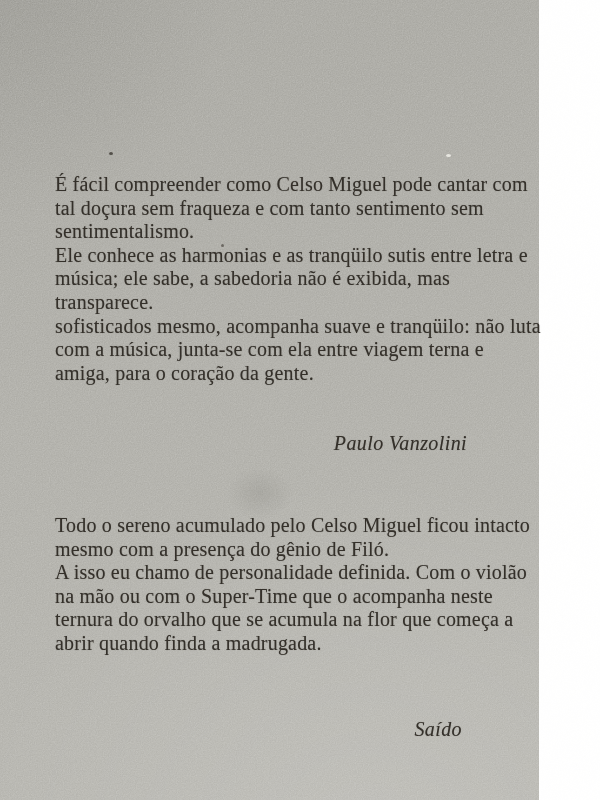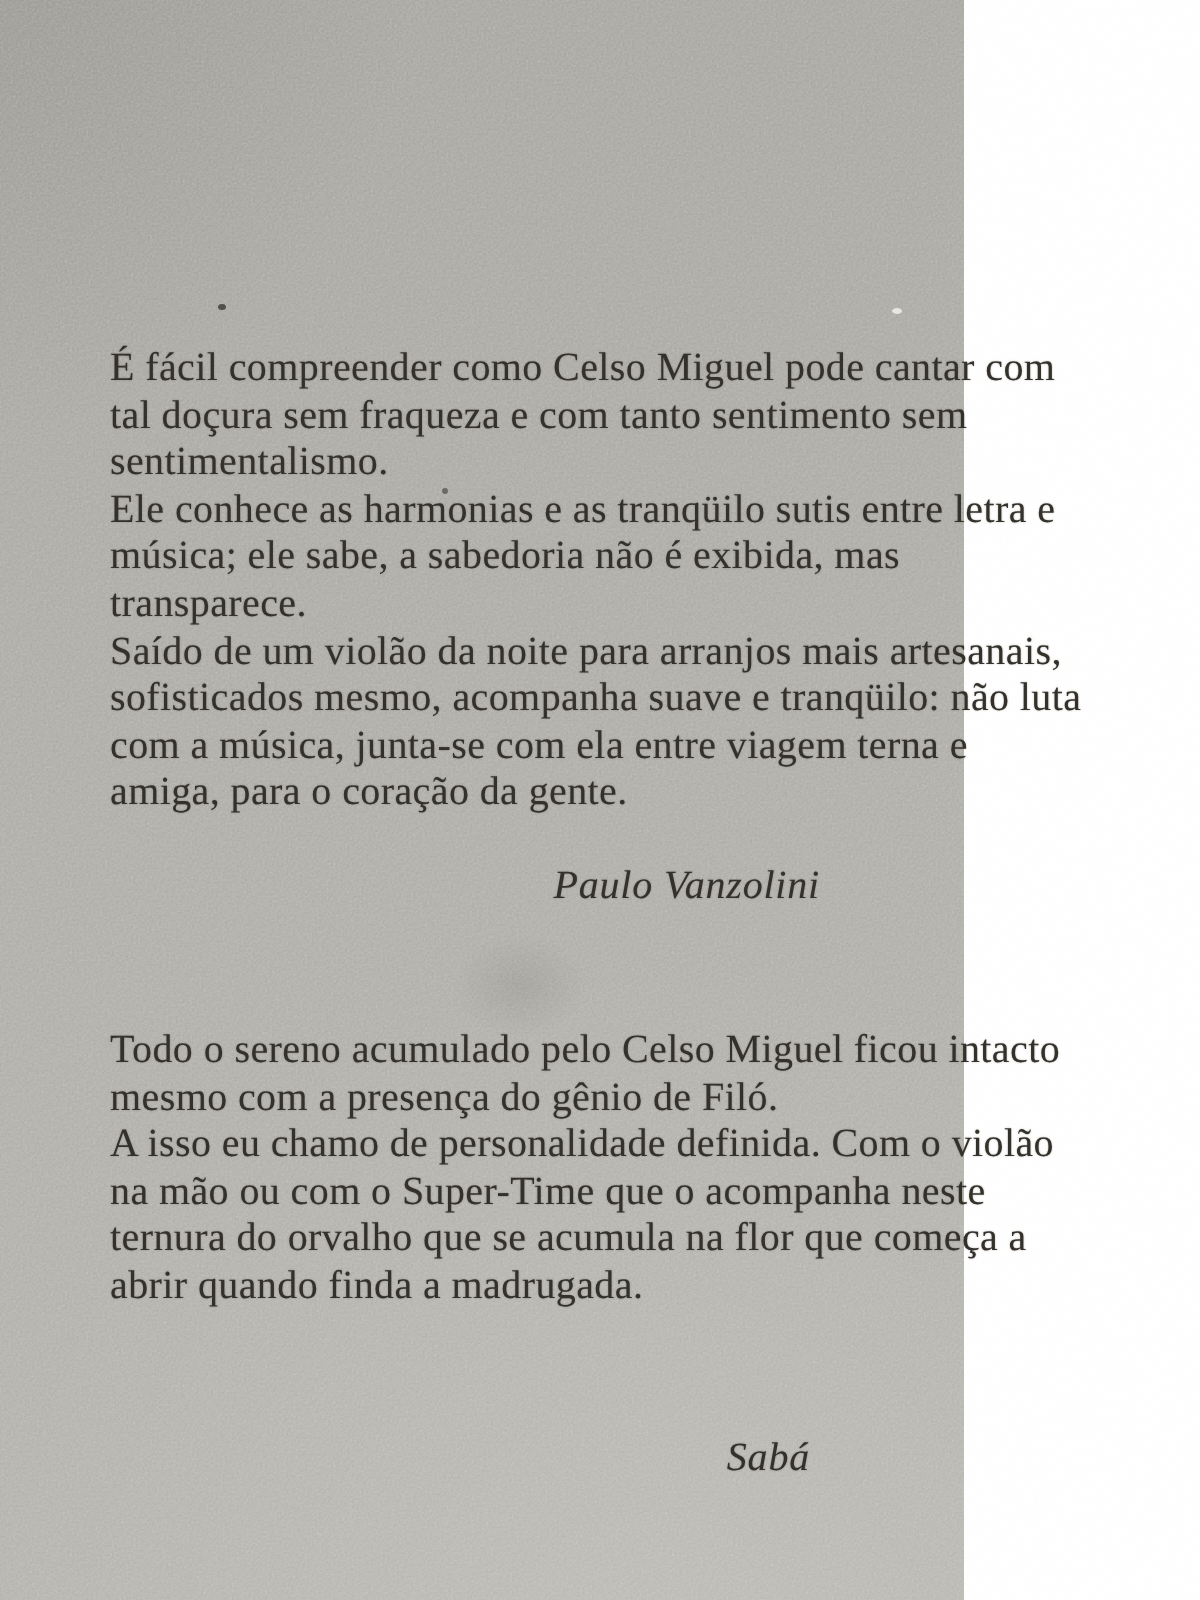--- a/index.html
+++ b/index.html
@@ -8,21 +8,21 @@
     padding: 0;
   }
   body {
     width: 600px;
     height: 800px;
     overflow: hidden;
     font-family: "Liberation Serif", "DejaVu Serif", serif;
   }
   .page {
     position: relative;
-    width: 482px;
+    width: 539px;
     height: 800px;
     background:
       radial-gradient(120% 80% at 68% 108%, rgba(255,255,255,0.10), rgba(255,255,255,0) 62%),
       radial-gradient(90% 60% at -5% -5%, rgba(40,40,36,0.10), rgba(40,40,36,0) 55%),
       linear-gradient(172deg, #a8a7a1 0%, #adaca6 32%, #b1b0aa 62%, #b6b5af 100%);
   }
   .grain {
     position: absolute;
     inset: 0;
     opacity: 0.5;
@@ -91,32 +91,31 @@
   <div class="speck dark2"></div>
   <div class="speck light1"></div>
 
   <div class="text-block block1">
       <div class="line">É fácil compreender como Celso Miguel pode cantar com</div>
       <div class="line">tal doçura sem fraqueza e com tanto sentimento sem</div>
       <div class="line">sentimentalismo.</div>
       <div class="line">Ele conhece as harmonias e as tranqüilo sutis entre letra e</div>
       <div class="line">música; ele sabe, a sabedoria não é exibida, mas</div>
       <div class="line">transparece.</div>
-      <div class="line">Saído de um violão da noite para arranjos mais artesanais,</div>
       <div class="line">sofisticados mesmo, acompanha suave e tranqüilo: não luta</div>
       <div class="line">com a música, junta-se com ela entre viagem terna e</div>
       <div class="line">amiga, para o coração da gente.</div>
     </div>
 
   <div class="signature sig1">Paulo Vanzolini</div>
 
   <div class="text-block block2">
       <div class="line">Todo o sereno acumulado pelo Celso Miguel ficou intacto</div>
       <div class="line">mesmo com a presença do gênio de Filó.</div>
       <div class="line">A isso eu chamo de personalidade definida. Com o violão</div>
       <div class="line">na mão ou com o Super-Time que o acompanha neste</div>
       <div class="line">ternura do orvalho que se acumula na flor que começa a</div>
       <div class="line">abrir quando finda a madrugada.</div>
     </div>
 
-  <div class="signature sig2">Sabá</div>
+  <div class="signature sig2">Saído</div>
 
 </div>
 
 </body></html>

